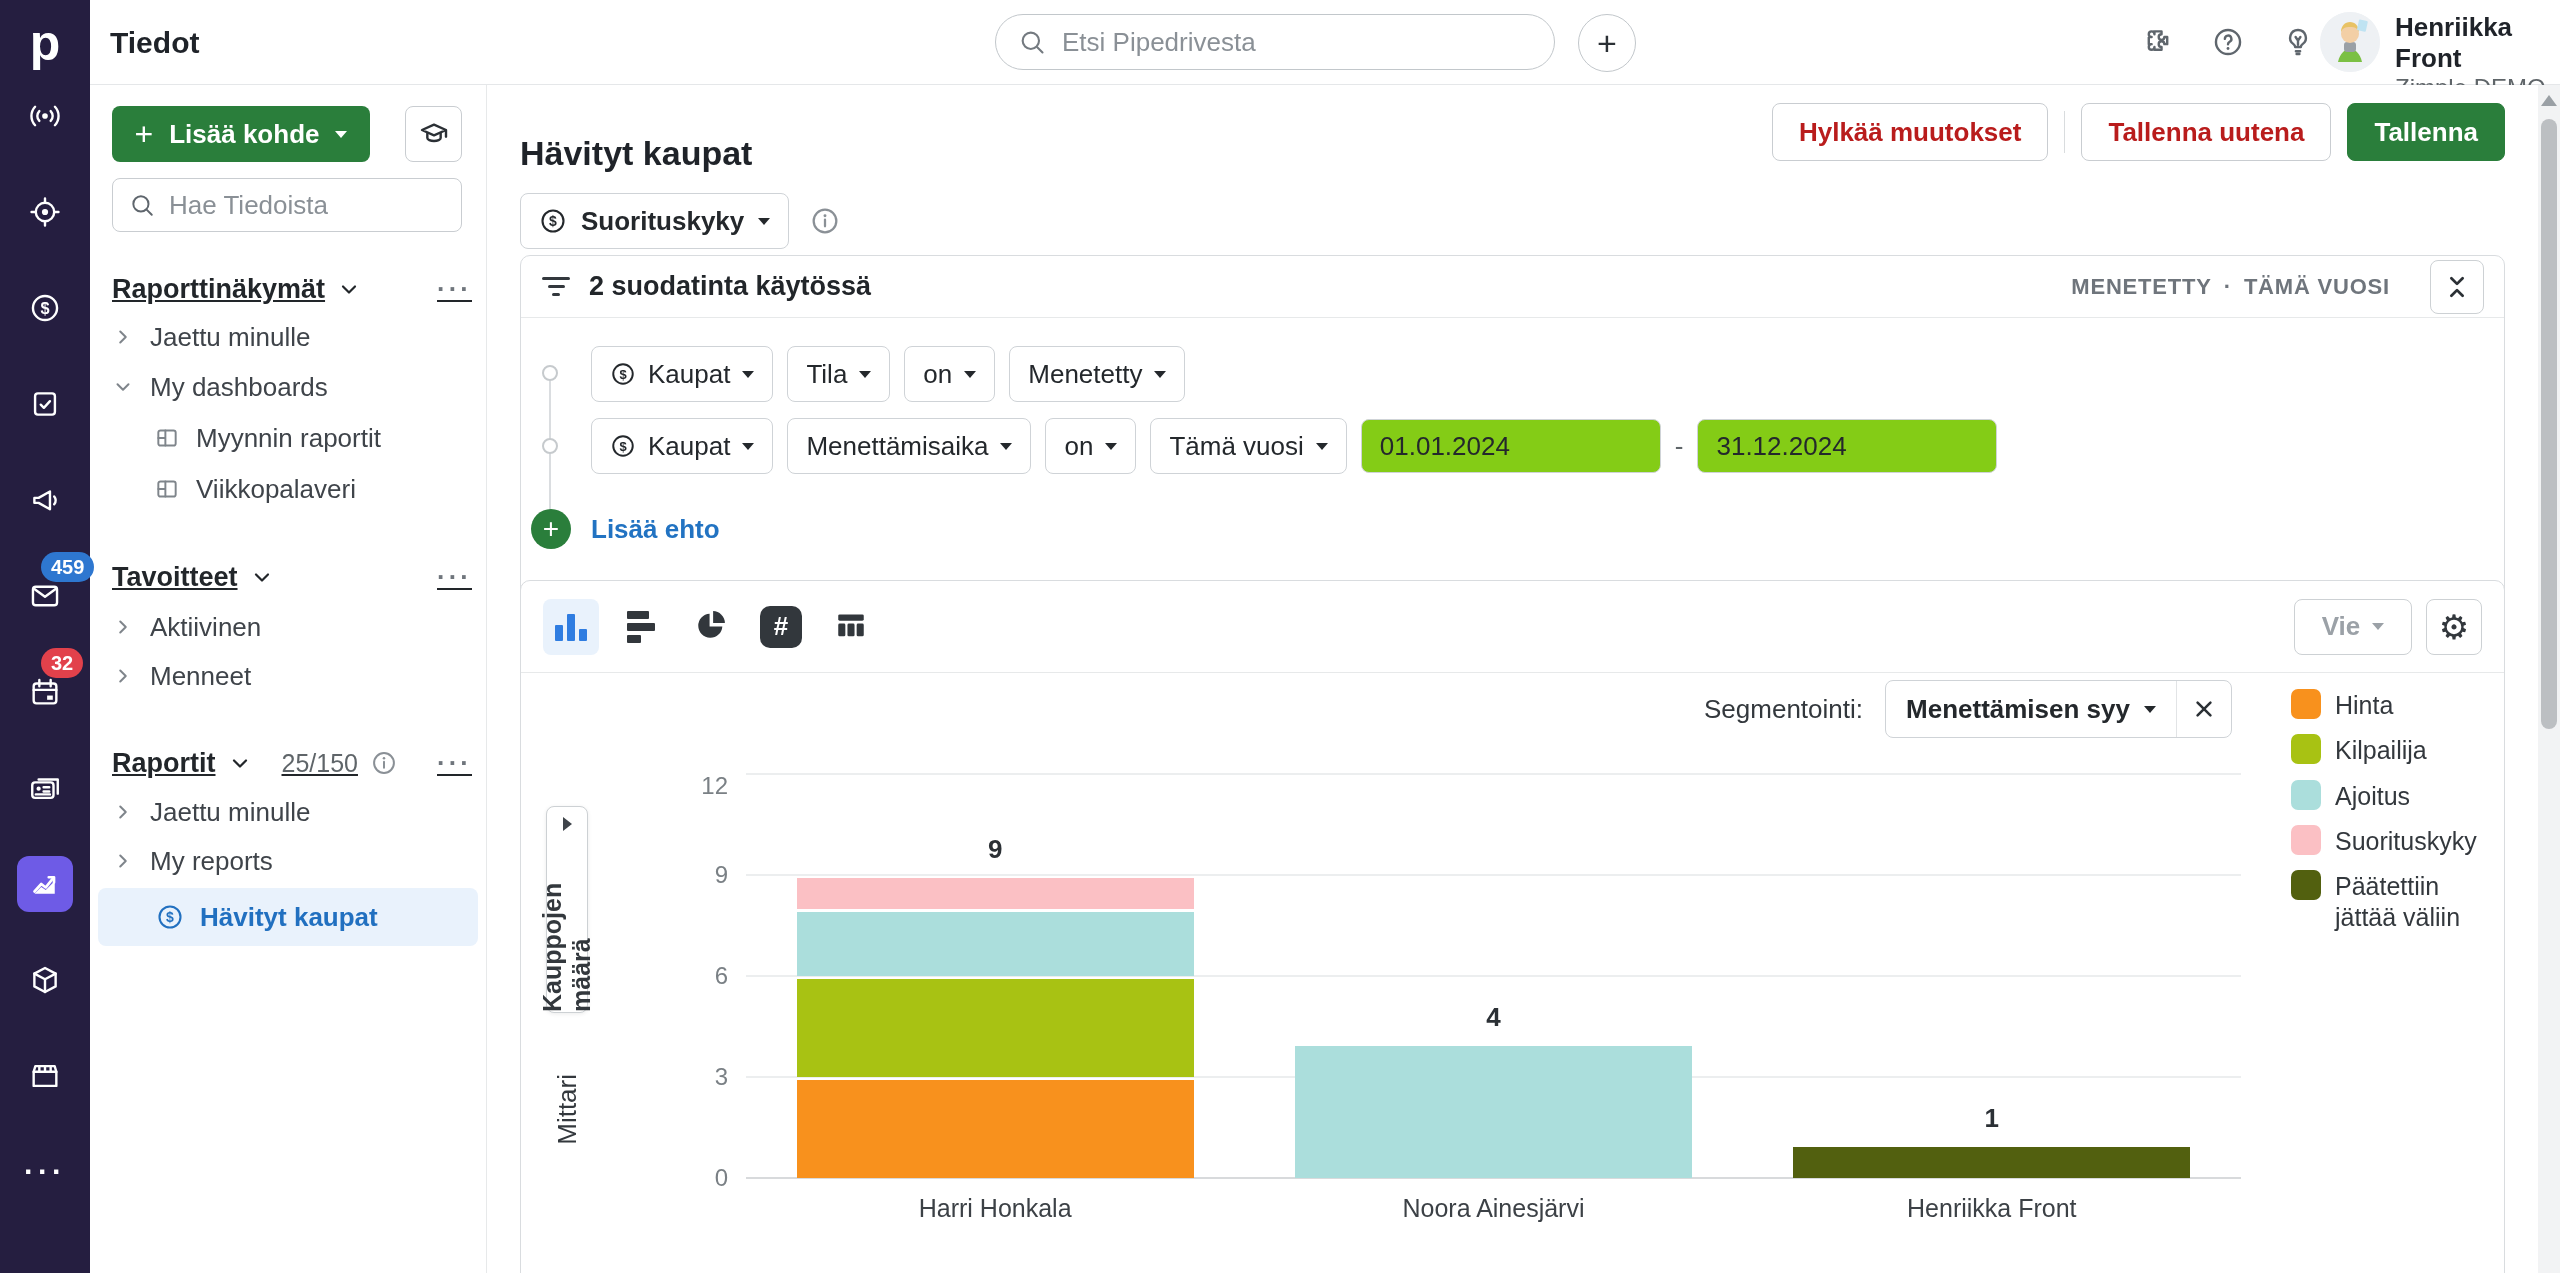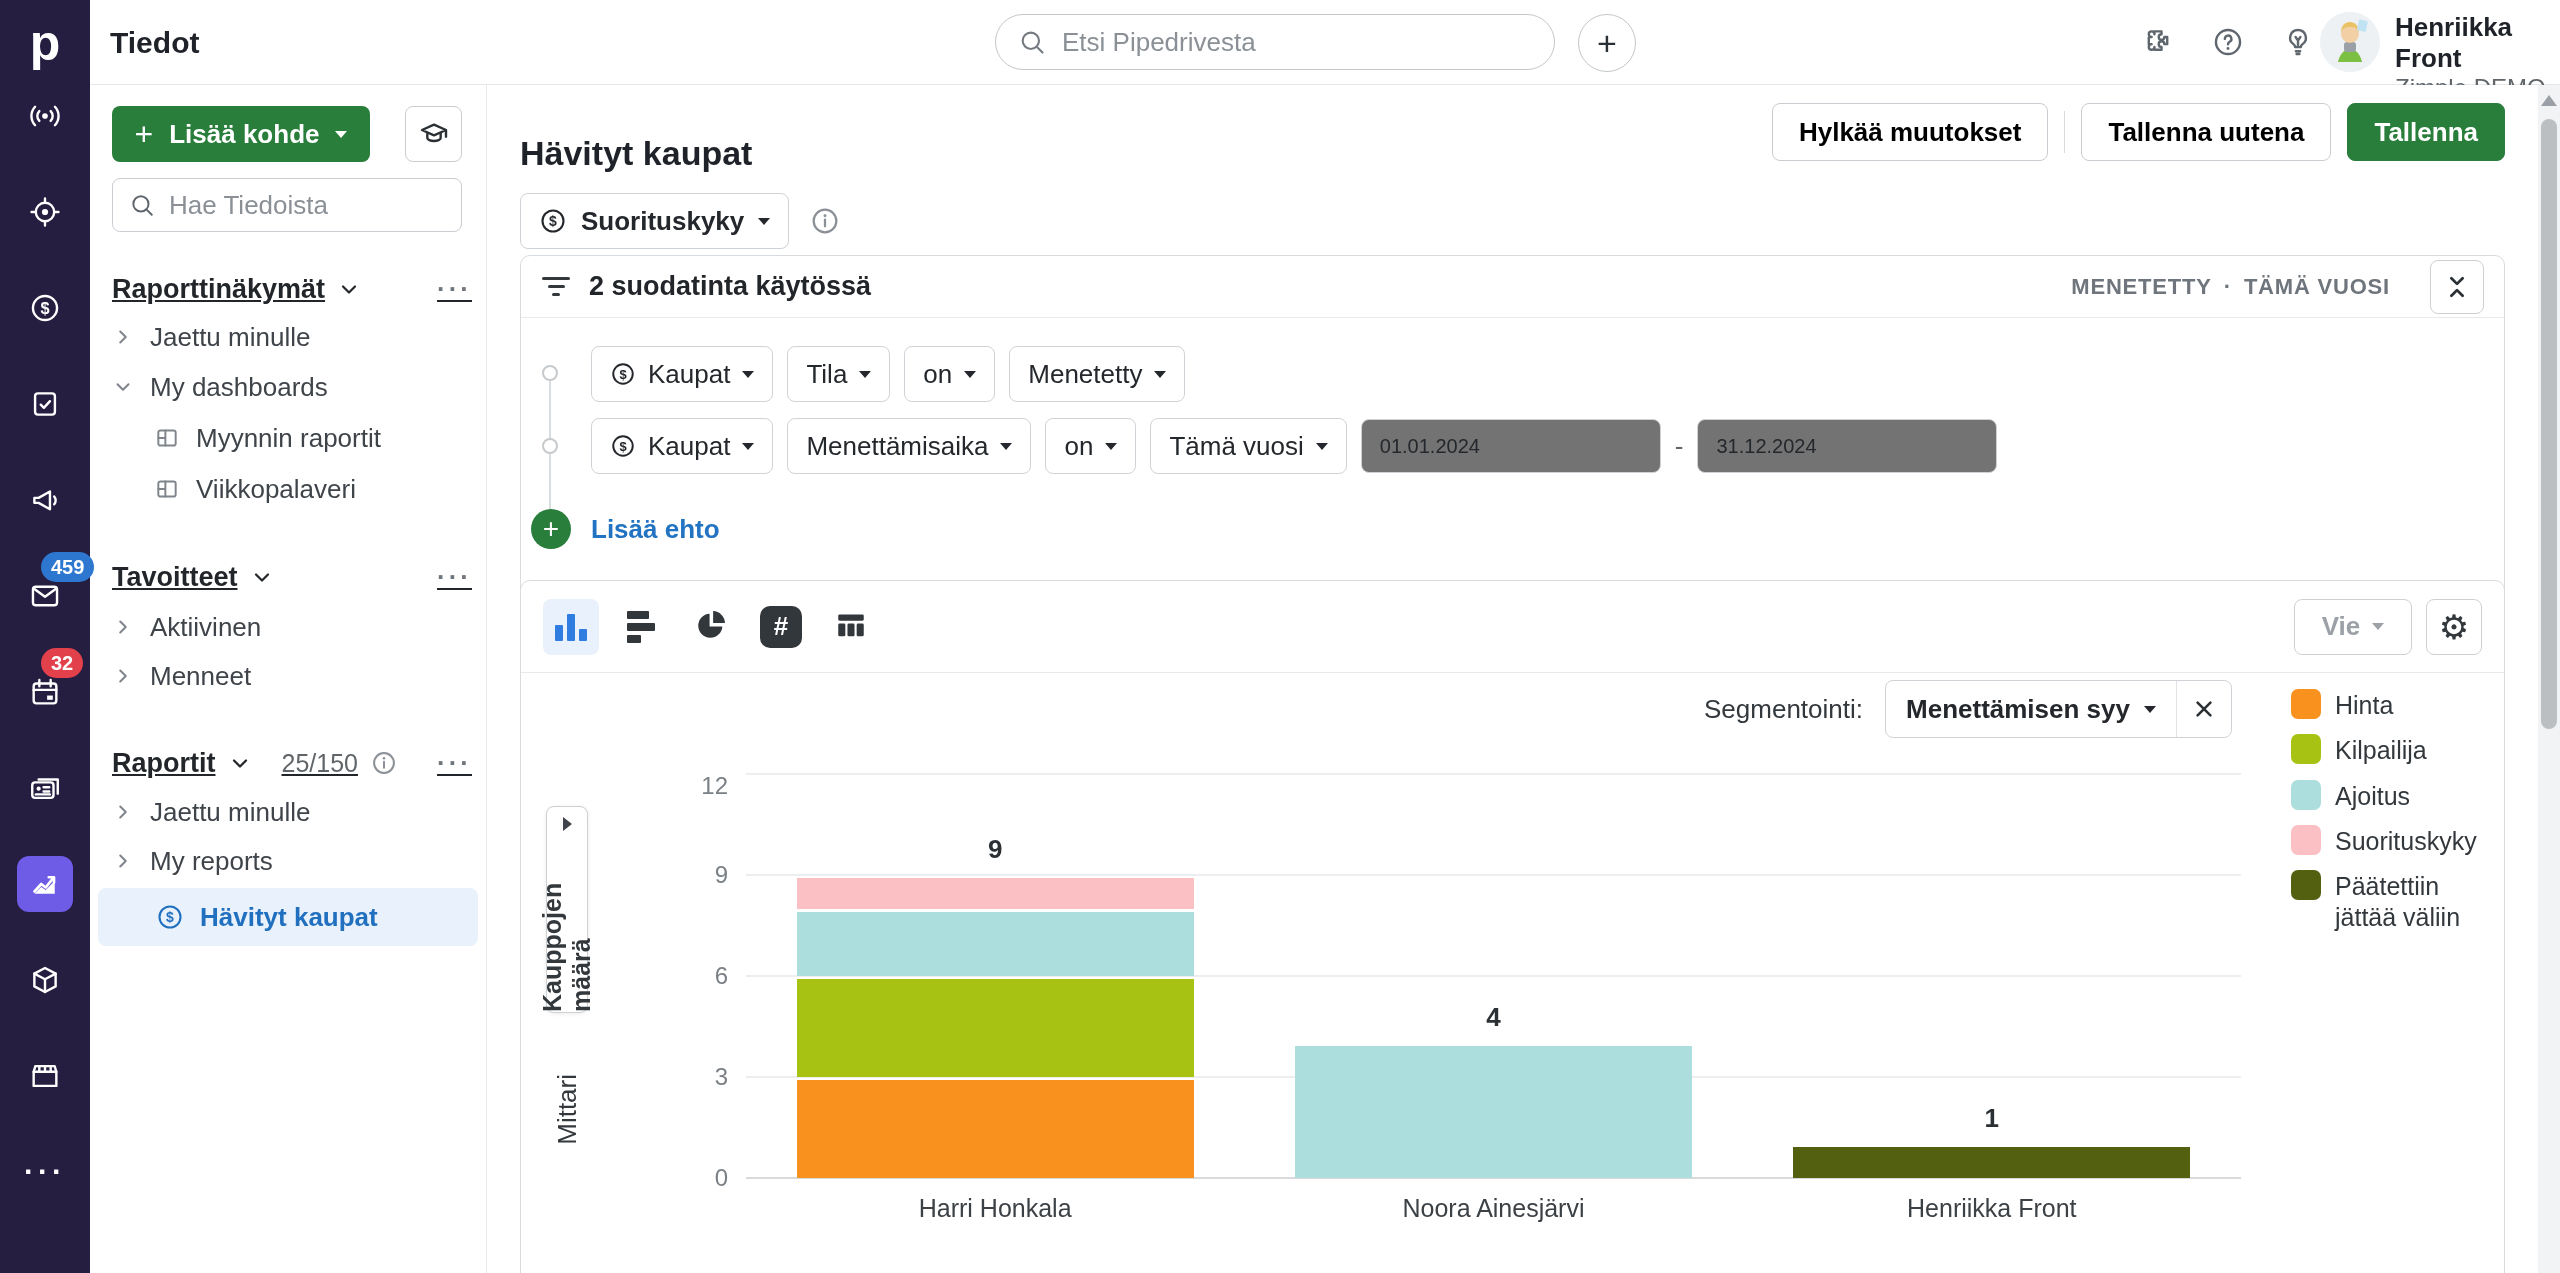--- a/index.html
+++ b/index.html
@@ -55,21 +55,21 @@
   .nav-row .chev{color:#7f858b;display:flex;}
   .nav-row.indent{padding-left:42px;}
   .sel-row{position:absolute;left:8px;right:8px;top:803px;height:58px;background:#e9f2fc;border-radius:8px;
            display:flex;align-items:center;gap:16px;padding-left:58px;font-size:26px;font-weight:600;color:#2170c0;box-sizing:border-box;}
 
   
   .main{position:absolute;left:487px;top:85px;width:2051px;height:1188px;background:#fff;}
   .page-title{position:absolute;left:33px;top:26px;font-size:34px;font-weight:bold;color:#1f2329;}
   .hdr-btns{position:absolute;top:18px;right:33px;display:flex;align-items:center;gap:16px;}
   .btn{height:58px;border:1px solid #c9cdd1;border-radius:8px;background:#fff;display:flex;align-items:center;justify-content:center;
-       padding:0 26px;font-size:26px;font-weight:bold;color:#000000;}
+       padding:0 26px;font-size:26px;font-weight:bold;color:#b91c1c;}
   .btn.green{background:#2a7e3b;border-color:#2a7e3b;color:#fff;}
   .vdiv{width:1px;height:42px;background:#d9dcde;}
   .metric-row{position:absolute;left:33px;top:108px;display:flex;align-items:center;gap:20px;}
   .pill{display:flex;align-items:center;gap:14px;height:56px;border:1px solid #cfd3d7;border-radius:8px;background:#fff;
         padding:0 18px;font-size:26px;color:#24282c;box-sizing:border-box;}
   .pill.bold{font-weight:bold;}
   .info{color:#8a9096;display:flex;}
 
   
   .fcard{position:absolute;left:33px;top:170px;width:1985px;height:372px;border:1px solid #d9dcdf;border-radius:10px;background:#fff;box-sizing:border-box;}
@@ -79,22 +79,22 @@
   .fhead .ttl{font-size:27px;font-weight:bold;color:#22262a;}
   .fhead .caps{margin-left:auto;display:flex;align-items:center;gap:12px;font-size:22px;font-weight:bold;
                color:#6f757c;letter-spacing:0.8px;}
   .collapse-btn{width:54px;height:54px;border:1px solid #cdd1d4;border-radius:8px;background:#fff;display:flex;
                 align-items:center;justify-content:center;color:#2b3035;margin-left:22px;}
   .conn-line{position:absolute;left:28px;top:118px;width:2px;height:156px;background:#dadde0;}
   .conn-dot{position:absolute;left:21px;width:16px;height:16px;border:2px solid #c6cacd;border-radius:50%;background:#fff;box-sizing:border-box;}
   .frow{position:absolute;left:70px;display:flex;align-items:center;gap:14px;}
   .fpill{display:flex;align-items:center;gap:12px;height:54px;border:1px solid #cfd3d7;border-radius:8px;background:#fff;
          padding:0 18px;font-size:26px;color:#24282c;}
-  .date-box{width:300px;height:54px;border:1px solid #cfd3d7;border-radius:8px;background:#737373;padding:0 18px;
-            font-size:20px;color:#24282c;font-family:inherit;box-sizing:border-box;outline:none;}
+  .date-box{width:300px;height:54px;border:1px solid #cfd3d7;border-radius:8px;background:#84cc16;padding:0 18px;
+            font-size:26px;color:#24282c;font-family:inherit;box-sizing:border-box;outline:none;}
   .add-cond{position:absolute;left:10px;top:253px;display:flex;align-items:center;gap:20px;}
   .plus-circle{width:40px;height:40px;border-radius:50%;background:#2a7e3b;color:#fff;display:flex;align-items:center;
                justify-content:center;font-size:28px;}
   .add-cond .lbl{font-size:26px;font-weight:bold;color:#2273c2;}
 
   
   .ccard{position:absolute;left:33px;top:495px;width:1985px;height:713px;border:1px solid #d9dcdf;border-radius:10px;background:#fff;box-sizing:border-box;}
   .ctoolbar{height:92px;border-bottom:1px solid #e7e9ea;display:flex;align-items:center;padding:0 22px;gap:14px;box-sizing:border-box;}
   .cticon{width:56px;height:56px;border-radius:8px;display:flex;align-items:center;justify-content:center;color:#32373c;}
   .cticon.sel{background:#e9f2fc;color:#2f7de1;}

